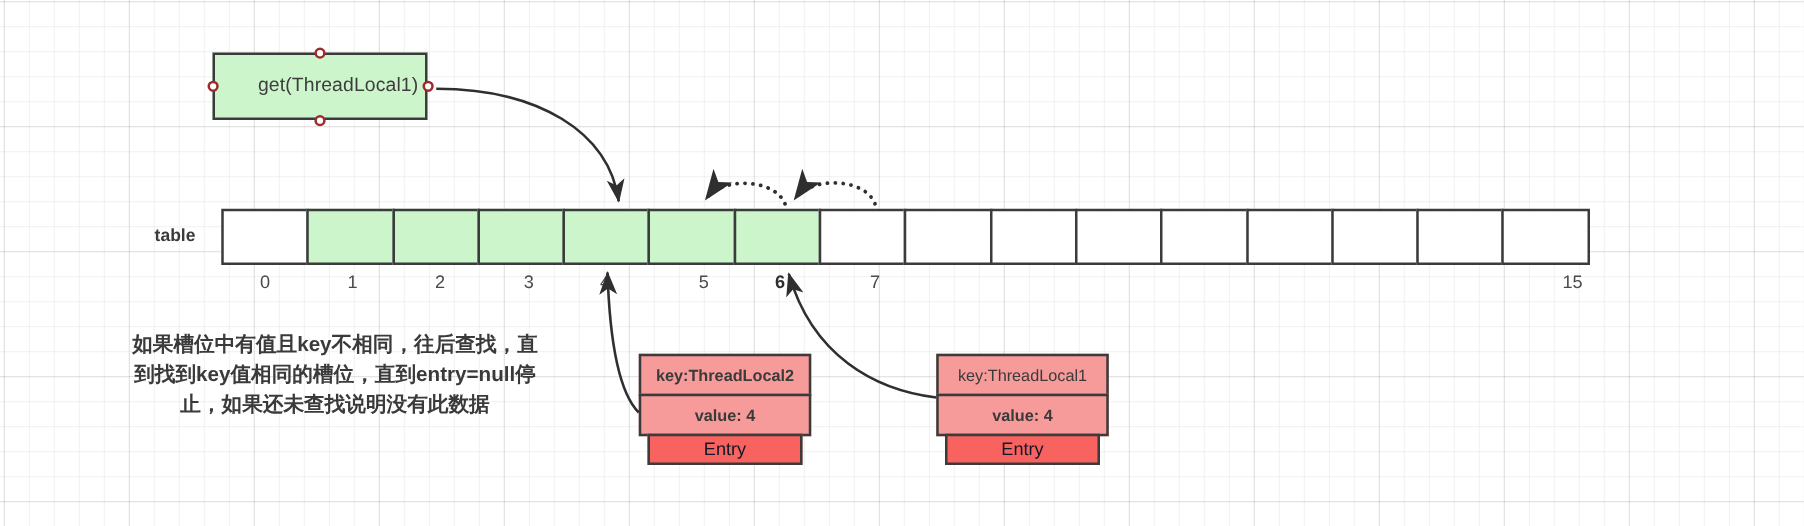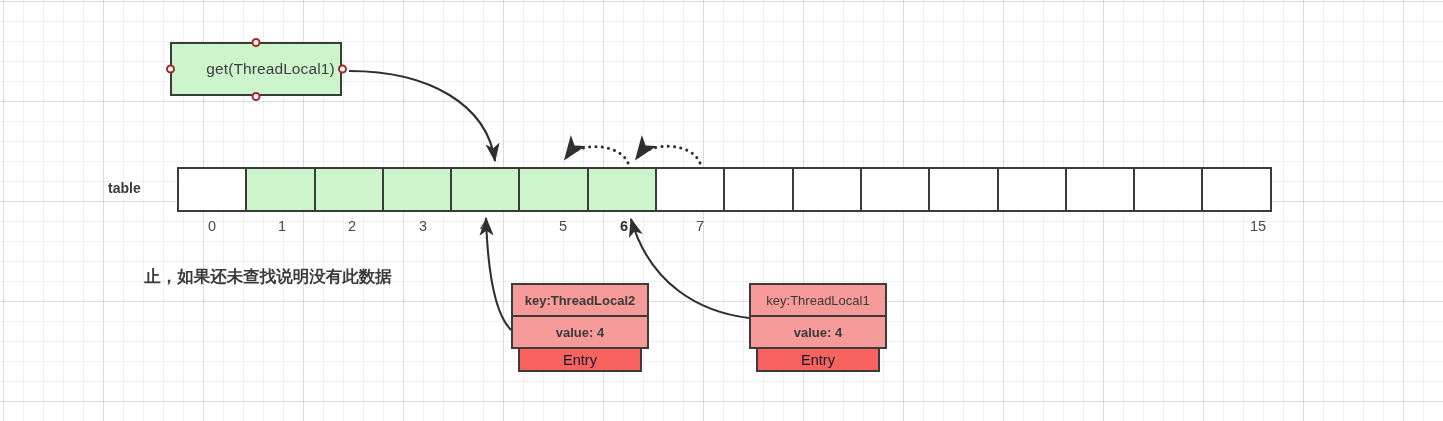--- a/index.html
+++ b/index.html
@@ -45,21 +45,21 @@
 
   
   #header-note{
     left:688px;top:74px;width:340px;
     text-align:center;font-weight:bold;font-size:16.5px;
     color:#3a3a3a;line-height:1.42;
   }
 
   
   #table-label{
-    left:108px;top:180px;width:64px;text-align:left;
+    left:108px;top:180px;width:64px;text-align:center;
     font-weight:bold;font-size:14px;color:#3a3a3a;
   }
   #table-row{
     left:177px;top:167px;height:45px;
     display:flex;
   }
   .cell{
     width:70.3px;height:45px;box-sizing:border-box;
     border:2px solid #3b3b3b;margin-left:-2px;
     background:#ffffff;
@@ -141,20 +141,22 @@
   <div class="idx" style="left:262px;">1</div>
   <div class="idx" style="left:332px;">2</div>
   <div class="idx" style="left:403px;">3</div>
   <div class="idx" style="left:464px;">4</div>
   <div class="idx" style="left:543px;">5</div>
   <div class="idx bold" style="left:604px;">6</div>
   <div class="idx" style="left:680px;">7</div>
   <div class="idx" style="left:1238px;">15</div>
 
   <div class="abs" id="left-note">
+    <div>如果槽位中有值且key不相同，往后查找，直</div>
+    <div>到找到key值相同的槽位，直到entry=null停</div>
     <div>止，如果还未查找说明没有此数据</div>
   </div>
 
   <div class="entry-group" style="left:511px;top:283px;">
     <div class="entry-field first b">key:ThreadLocal2</div>
     <div class="entry-field b">value: 4</div>
     <div class="entry-foot">Entry</div>
   </div>
 
   <div class="entry-group" style="left:749px;top:283px;">

